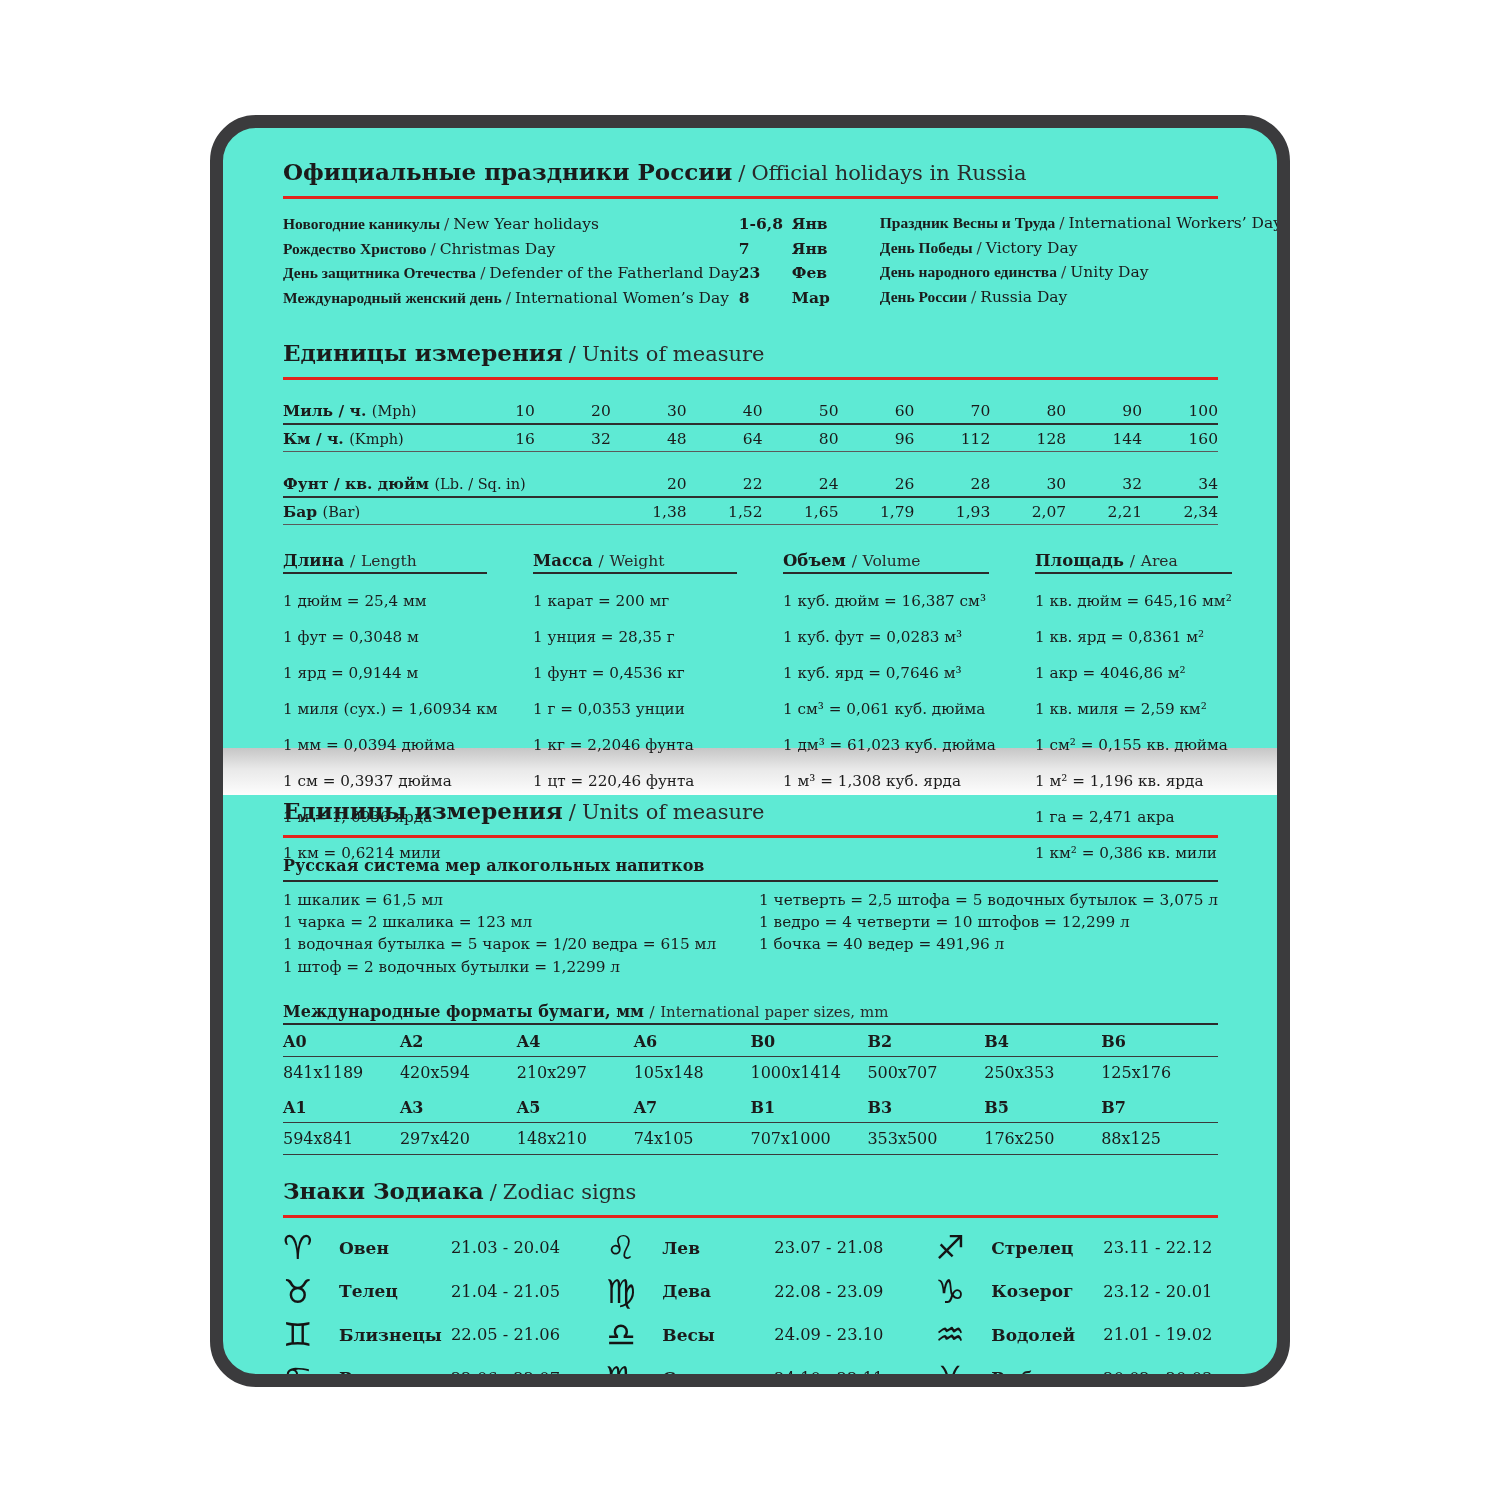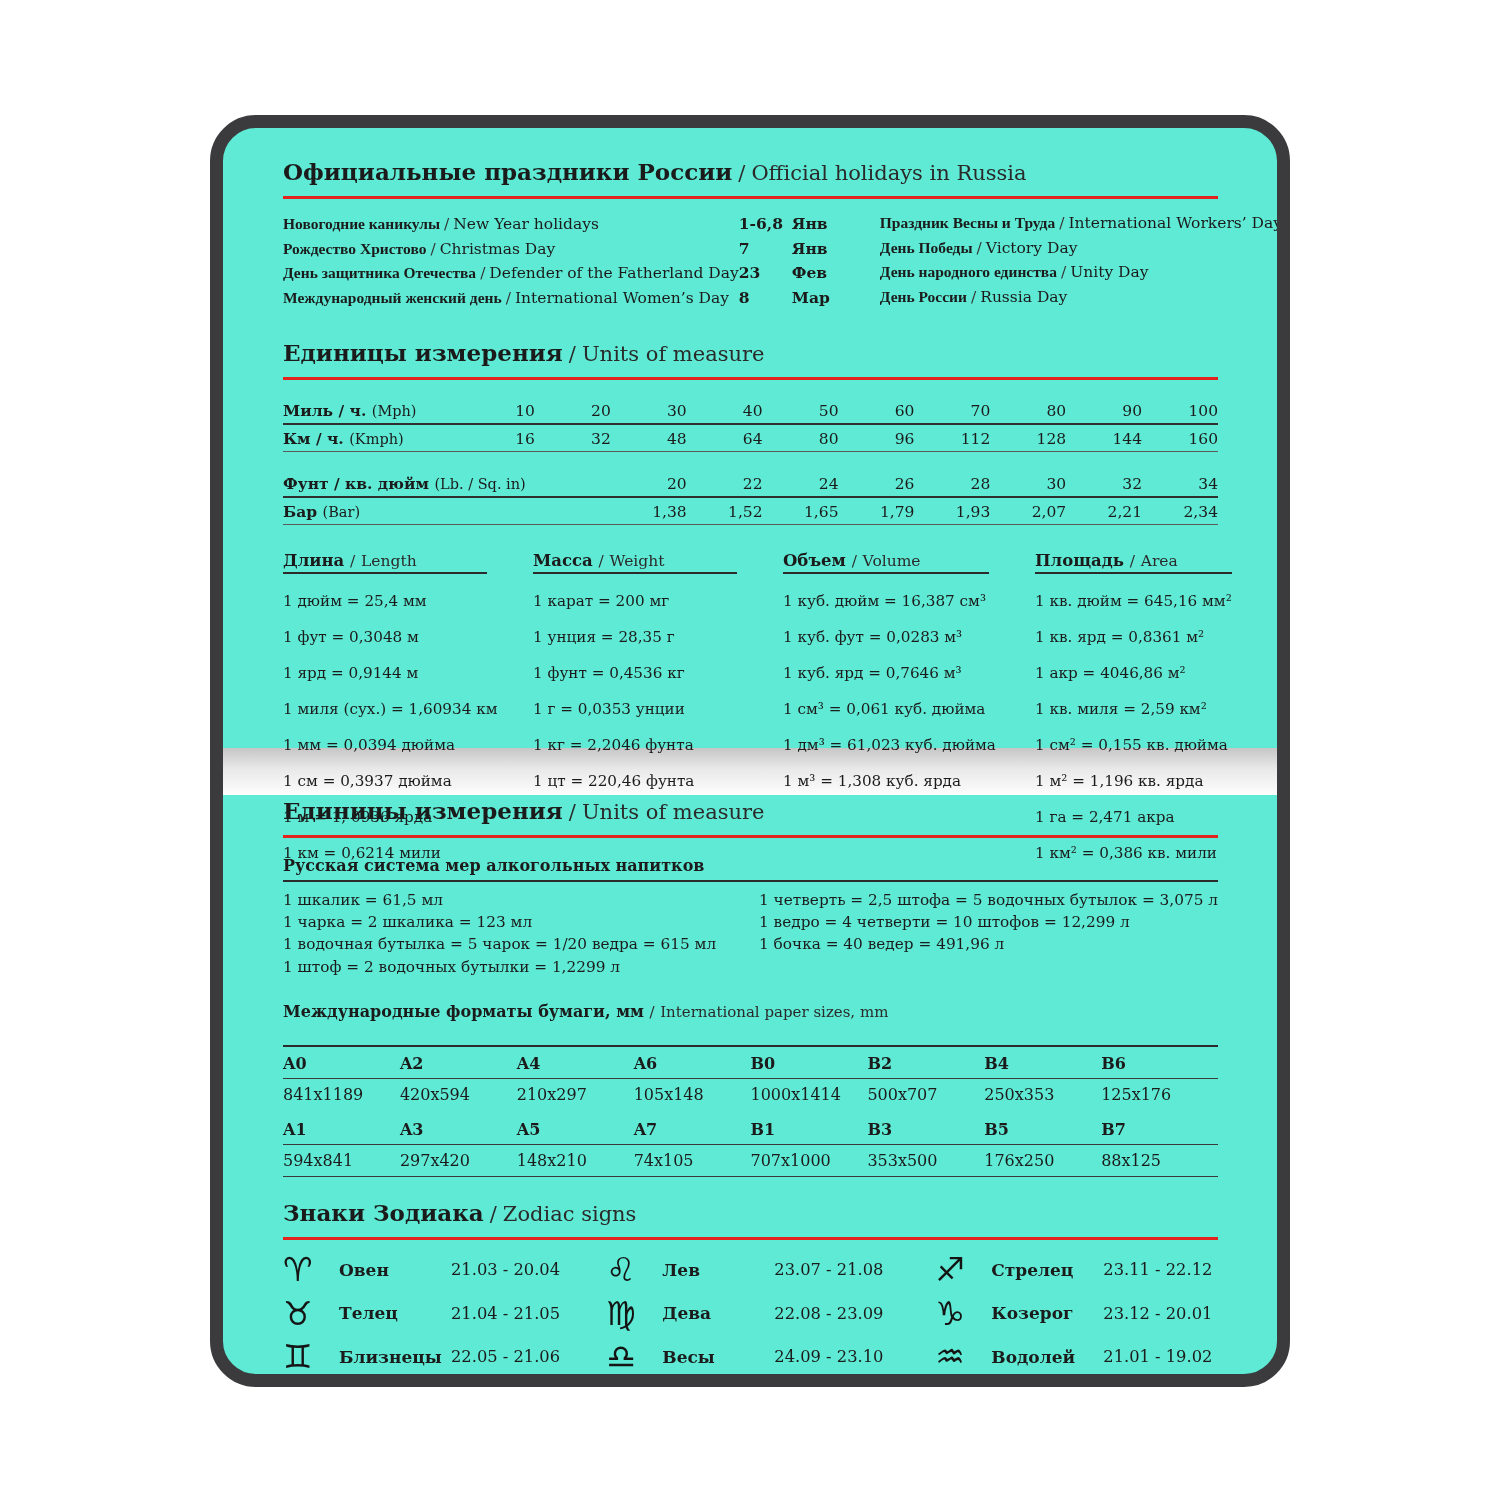--- a/index.html
+++ b/index.html
@@ -53,21 +53,21 @@
   
   .alc{margin-top:18px;}
   .alc-hd{font-weight:bold;font-size:16px;padding-bottom:5px;border-bottom:2.5px solid #2b2b2b;}
   .alc-body{display:flex;margin-top:7px;font-size:15.3px;}
   .alc-left{flex:1.05;}
   .alc-right{flex:1;}
   .alc-item{line-height:22.2px;white-space:nowrap;}
 
   
   .paper{margin-top:24px;}
-  .paper-hd{font-weight:bold;font-size:16px;padding-bottom:24px;border-bottom:2.5px solid #2b2b2b;white-space:nowrap;}
+  .paper-hd{font-weight:bold;font-size:16px;padding-bottom:2px;border-bottom:2.5px solid #2b2b2b;white-space:nowrap;}
   .paper-hd .sep,.paper-hd .en{font-weight:normal;font-size:15px;color:#2a2a2a;}
   .paper-row{display:grid;grid-template-columns:repeat(8,1fr);font-size:16px;}
   .paper-row.h{font-weight:bold;padding:7px 0 5px;border-bottom:1.5px solid #3a3a3a;}
   .paper-row.v{padding:6px 0 6px;}
   .paper-row.v2{border-bottom:1.5px solid #3a3a3a;}
   .paper-row.h2{margin-top:3px;}
 
   
   .zod{margin-top:22px;}
   .zod-grid{display:grid;grid-template-columns:1.08fr 1.1fr 1fr;column-gap:18px;margin-top:8px;}

